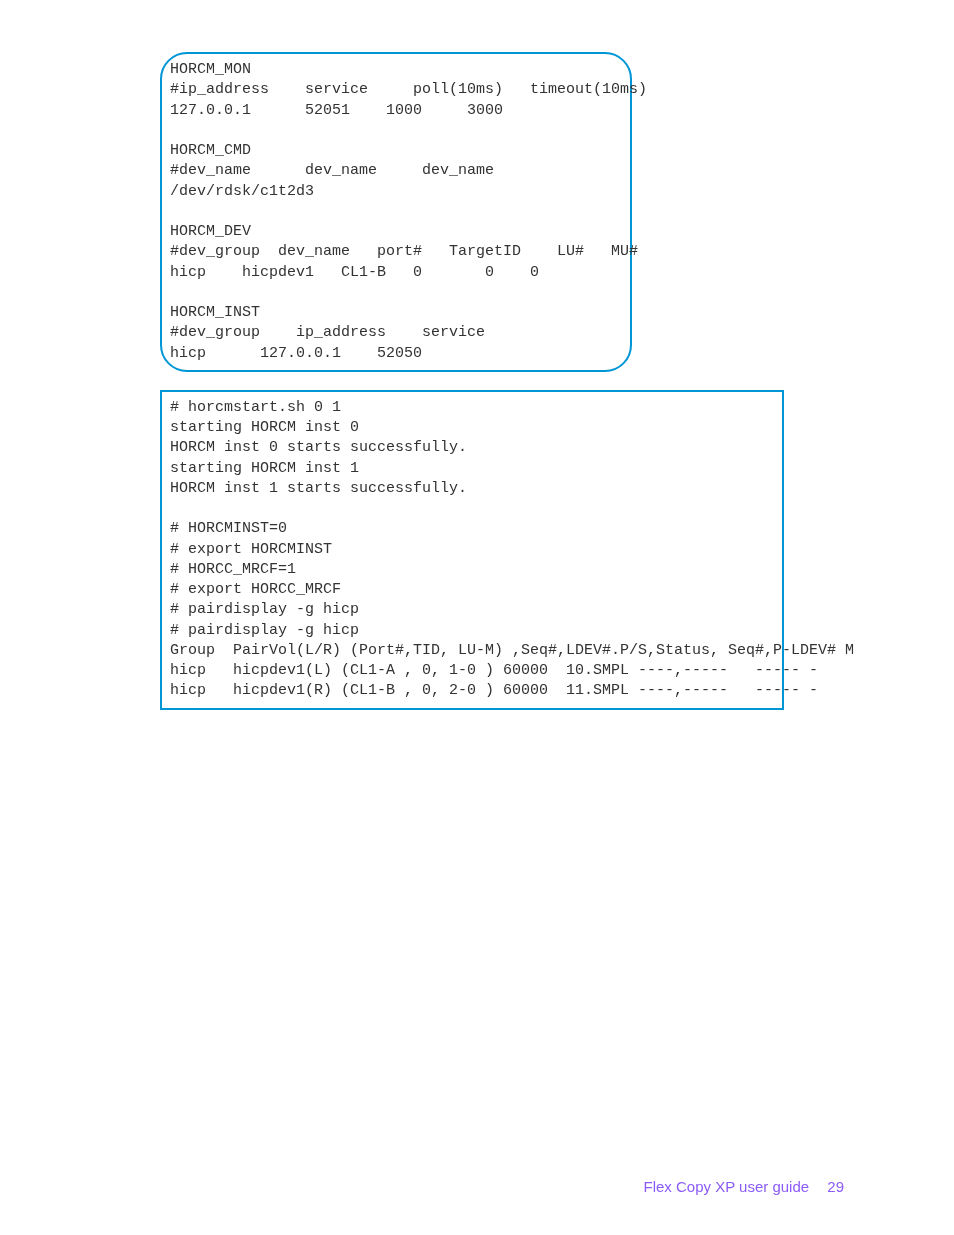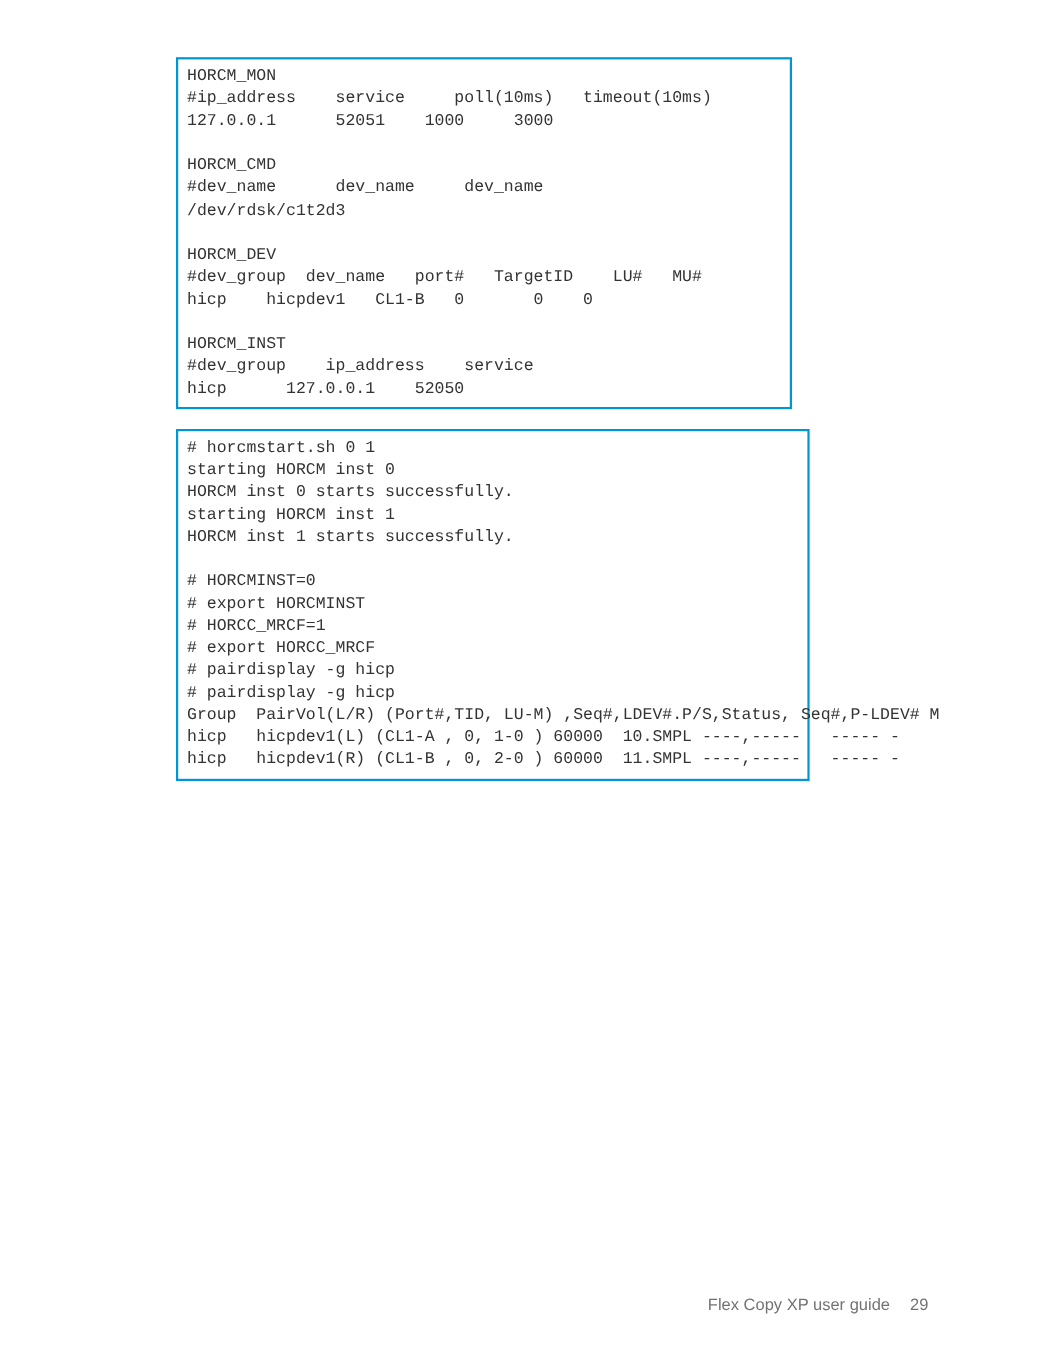--- a/index.html
+++ b/index.html
@@ -24,45 +24,46 @@
     border: 2px solid #0096d6;
     padding: 6px 8px 6px 8px;
     font-family: "Courier New", monospace;
     font-size: 15px;
     line-height: 1.35;
     white-space: pre;
     color: #333;
     margin-bottom: 18px;
   }
   .code-box.narrow {
-    width: 560px;
+    width: 472px;
+    border-radius: 27px;
   }
   .code-box.wide {
-    width: 576px;
+    width: 624px;
   }
   .step {
     margin-left: 0;
     margin-bottom: 14px;
     font-size: 15px;
   }
   .step-num {
     color: #0096d6;
     font-weight: bold;
     display: inline-block;
     width: 22px;
   }
   .step-text {
     color: #222;
   }
   .footer {
     position: absolute;
     bottom: 40px;
     right: 110px;
     font-size: 15px;
-    color: #737373;
+    color: #8b5cf6;
     margin-top: 40px;
   }
   .footer-page {
     margin-left: 14px;
   }
 </style>
 </head>
 <body>
 
 <div class="page">

